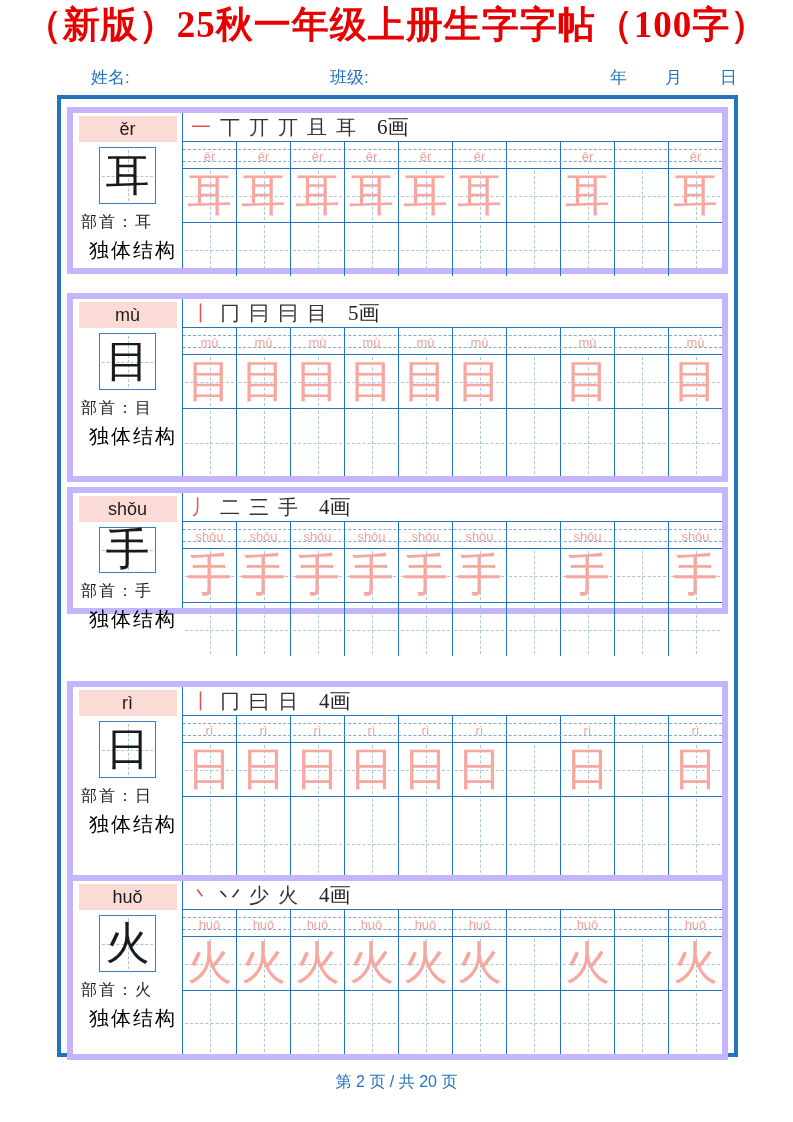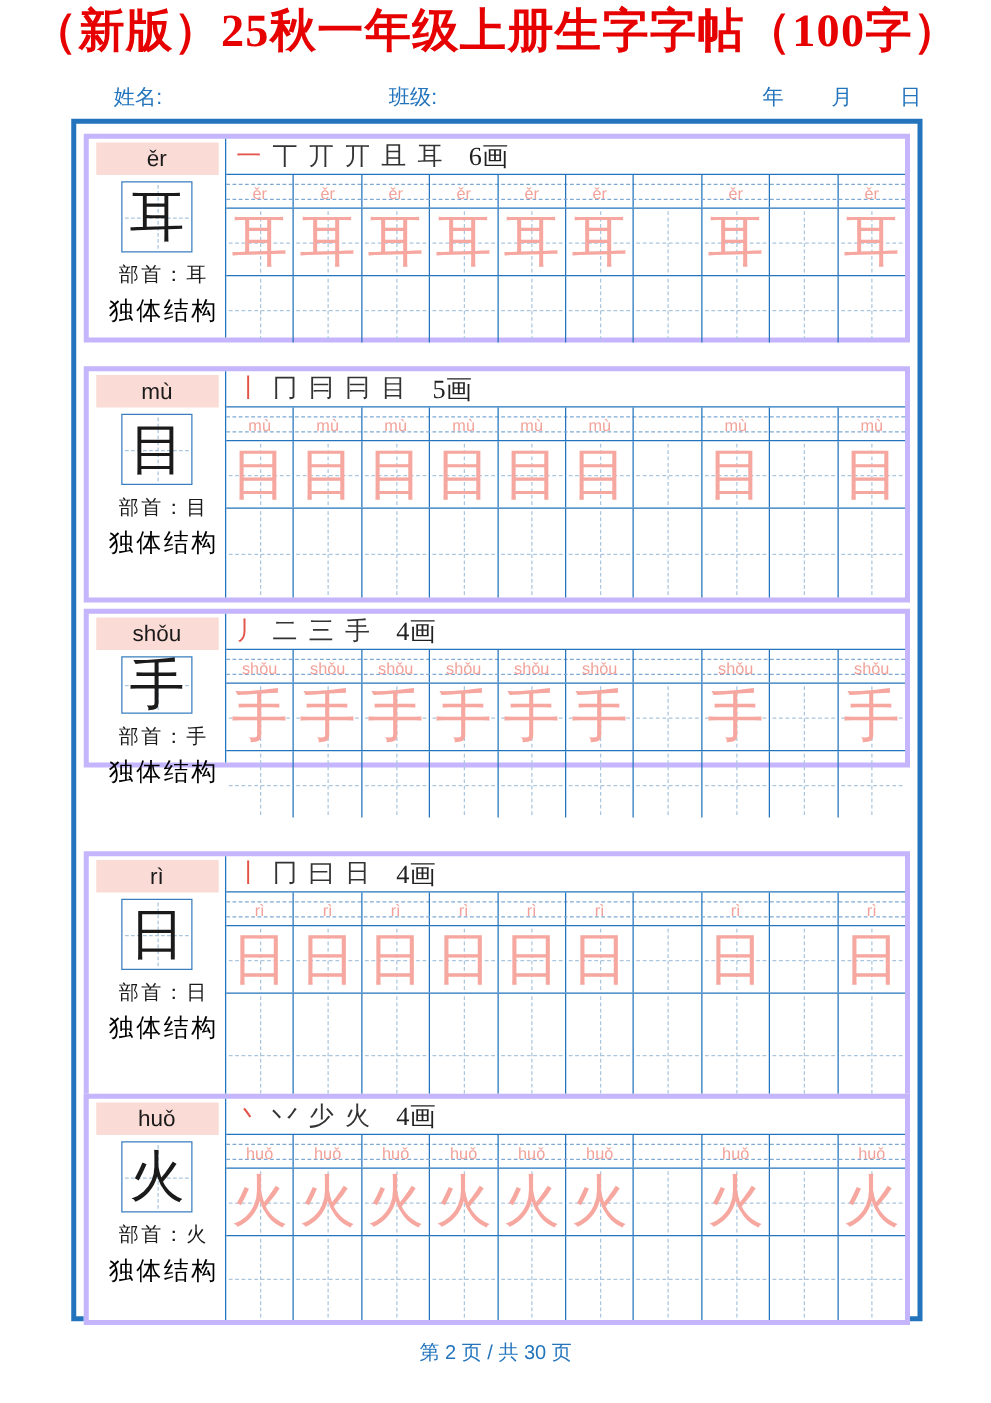--- a/index.html
+++ b/index.html
@@ -14,33 +14,33 @@
     position:absolute;top:0;left:0;width:100%;
     text-align:center;font-size:37px;font-weight:700;color:#e60000;
     font-family:"Liberation Serif","DejaVu Serif",serif;
     letter-spacing:1px;white-space:nowrap;
   }
   .header-row{
     position:absolute;top:66px;left:57px;width:680px;height:26px;
     color:#2374bc;font-size:17px;
   }
   .h-name{position:absolute;left:7px;top:0;margin-left:27px;}
-  .h-class{position:absolute;left:254px;top:0;text-align:center;}
+  .h-class{position:absolute;left:273px;top:0;text-align:center;}
   .h-ymd{position:absolute;right:0;top:0;display:flex;gap:38px;}
 
   
   .page-frame{
     position:absolute;left:57px;top:95px;width:681px;height:962px;
     border:4px solid #2374bc;box-sizing:border-box;background:#ffffff;
   }
 
   
   .section{
     position:absolute;left:6px;width:661px;
-    border:4px solid #c4b5fd;box-sizing:border-box;background:#fff;
+    border:6px solid #c4b5fd;box-sizing:border-box;background:#fff;
     display:flex;
   }
   .left-panel{
     width:110px;flex:0 0 110px;border-right:1px solid #2374bc;
     box-sizing:border-box;display:flex;flex-direction:column;align-items:center;
   }
   .pinyin-label{
     margin-top:3px;width:98px;height:26px;line-height:26px;
     background:#fbdbd5;color:#1a1a1a;text-align:center;font-size:18px;
   }
@@ -49,21 +49,21 @@
     border:1.5px solid #3a7ec0;position:relative;
     display:flex;align-items:center;justify-content:center;
   }
   .char-box::before{content:"";position:absolute;left:50%;top:2px;bottom:2px;border-left:1px dashed #aac6de;}
   .char-box::after{content:"";position:absolute;top:50%;left:2px;right:2px;border-top:1px dashed #aac6de;}
   .big-char{
     position:relative;z-index:1;font-size:44px;color:#1a1a1a;
     font-family:"Liberation Serif","DejaVu Serif",serif;line-height:1;
   }
   .radical{margin-top:8px;font-size:16px;color:#1a1a1a;letter-spacing:2px;
-    font-family:"Liberation Serif","DejaVu Serif",serif;align-self:flex-start;padding-left:24px;}
+    font-family:"Liberation Serif","DejaVu Serif",serif;align-self:flex-start;padding-left:8px;}
   .structure{margin-top:4px;font-size:20px;color:#000000;letter-spacing:2px;
     font-family:"Liberation Serif","DejaVu Serif",serif;align-self:flex-start;padding-left:16px;}
 
   
   .grid-area{flex:1;display:flex;flex-direction:column;min-width:0;}
   .srow{
     height:28px;flex:0 0 28px;display:flex;align-items:center;
     padding-left:8px;gap:9px;box-sizing:border-box;
   }
   .stroke-glyph{
@@ -569,13 +569,13 @@
           <div class="cell"></div>
           <div class="cell"></div>
           <div class="cell"></div>
           <div class="cell"></div>
         </div>
     </div>
   </div>
 
 </div>
 
-<div class="page-footer">第 2 页 / 共 30 页</div>
+<div class="page-footer">第 2 页 / 共 20 页</div>
 
 </body></html>

